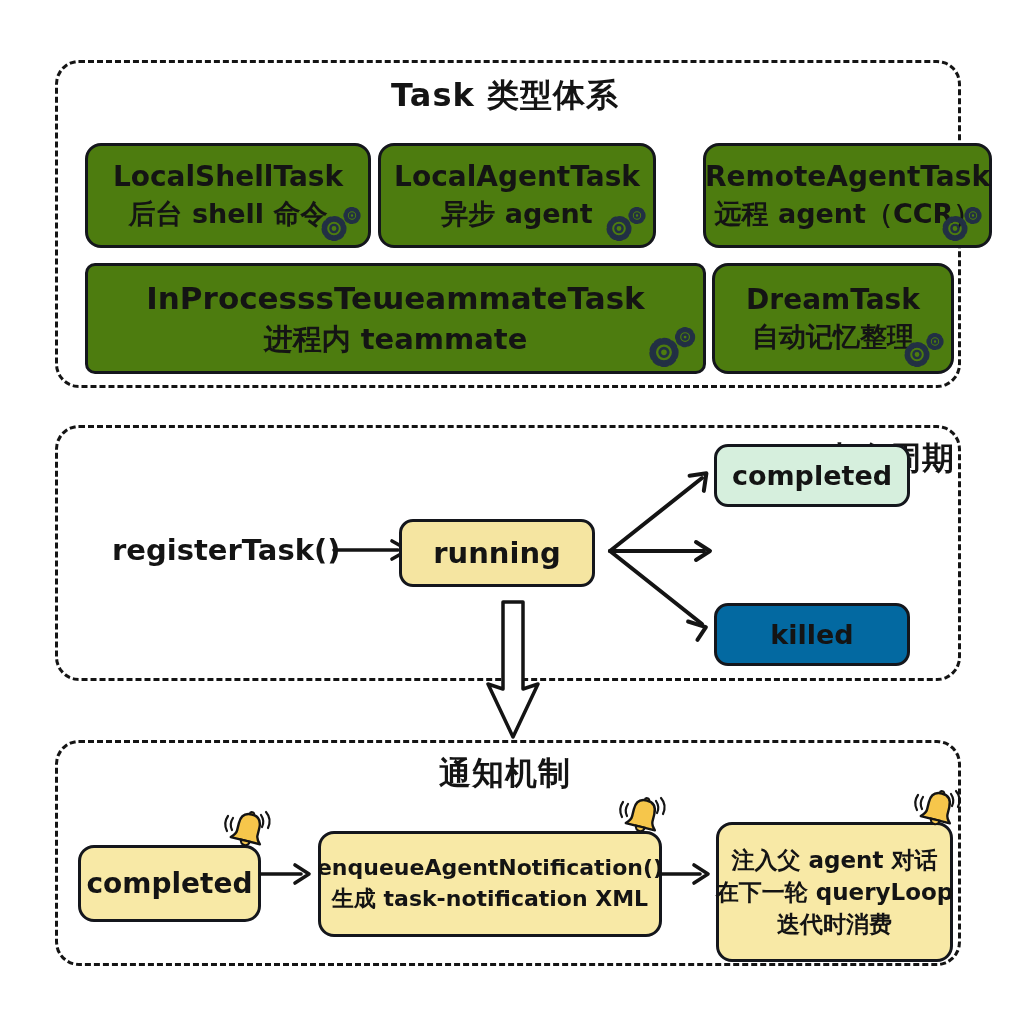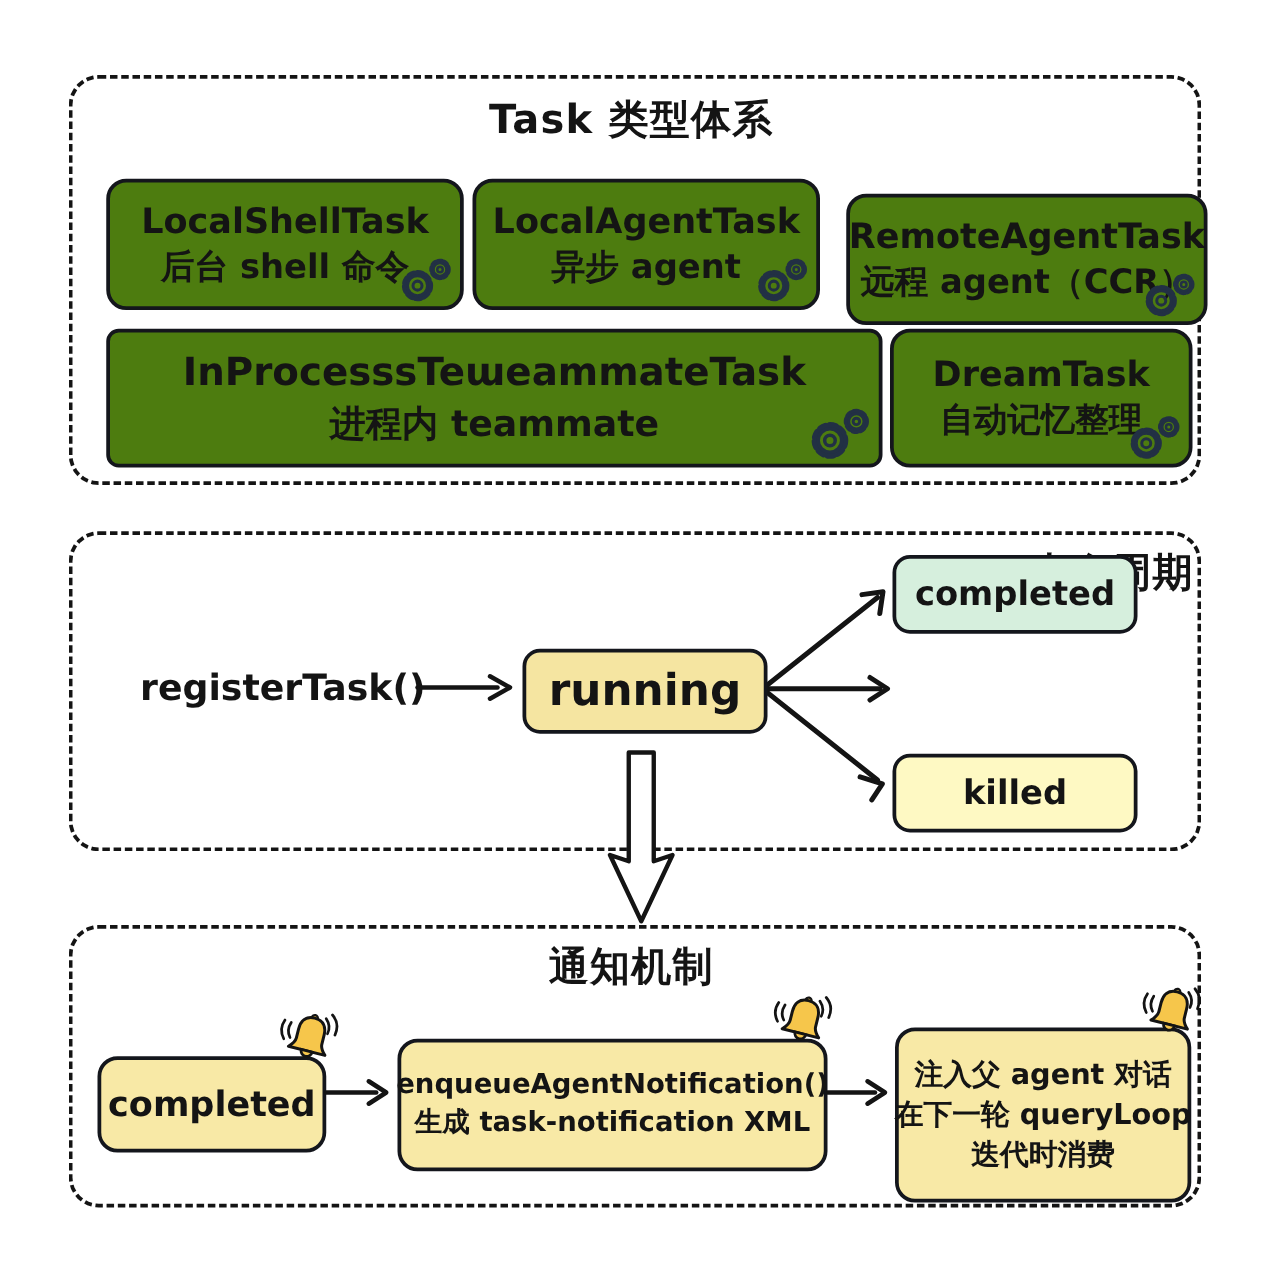--- a/index.html
+++ b/index.html
@@ -24,39 +24,39 @@
 
   .task-box{
     position:absolute;background:#4d7c0f;border:3.5px solid #14161c;border-radius:16px;
     display:flex;flex-direction:column;align-items:center;justify-content:center;
     text-align:center;line-height:1.35;z-index:2;
   }
   .task-box .tb-name{font-size:28px;white-space:nowrap;}
   .task-box .tb-desc{font-size:27px;white-space:nowrap;}
   #task-box-0{left:85px;top:143px;width:280px;height:99px;}
   #task-box-1{left:378px;top:143px;width:272px;height:99px;}
-  #task-box-2{left:677px;top:143px;width:283px;height:99px;margin-top:12px;}
+  #task-box-2{left:703px;top:143px;width:283px;height:99px;}
   #task-box-3{left:85px;top:263px;width:615px;height:105px;border-radius:10px;}
   #task-box-3 .tb-name{font-size:31px;}
   #task-box-3 .tb-desc{font-size:29px;}
   #task-box-4{left:712px;top:263px;width:236px;height:105px;}
   .gear{position:absolute;right:5px;bottom:3px;width:46px;height:37px;}
 
   .label-plain{position:absolute;font-size:29px;white-space:nowrap;z-index:2;}
   #register-label{left:112px;top:533px;}
 
   .node{
     position:absolute;border:3.5px solid #14161c;border-radius:14px;z-index:2;
     display:flex;align-items:center;justify-content:center;font-size:27px;
   }
-  #running-box{left:418px;top:519px;width:190px;height:62px;background:#f5e5a1;font-size:35px;}
+  #running-box{left:399px;top:519px;width:190px;height:62px;background:#f5e5a1;font-size:29px;}
   .state{left:714px;width:190px;height:57px;}
   #state-0{top:444px;background:#d6efdd;}
   #state-1{top:523px;background:#f9d8d4;}
-  #state-2{top:603px;background:#fef9c3;}
+  #state-2{top:603px;background:#0369a1;}
 
   .harrow{position:absolute;z-index:2;}
   #arrow-register{left:332px;top:536px;width:84px;height:28px;}
   #fan-arrows{left:606px;top:438px;width:112px;height:226px;z-index:1;}
   #big-down-arrow{left:481px;top:599px;width:64px;height:142px;z-index:5;}
 
   .notify-box{
     position:absolute;background:#f8e9a6;border:3.5px solid #14161c;border-radius:16px;
     display:flex;flex-direction:column;align-items:center;justify-content:center;
     text-align:center;line-height:1.4;z-index:2;

